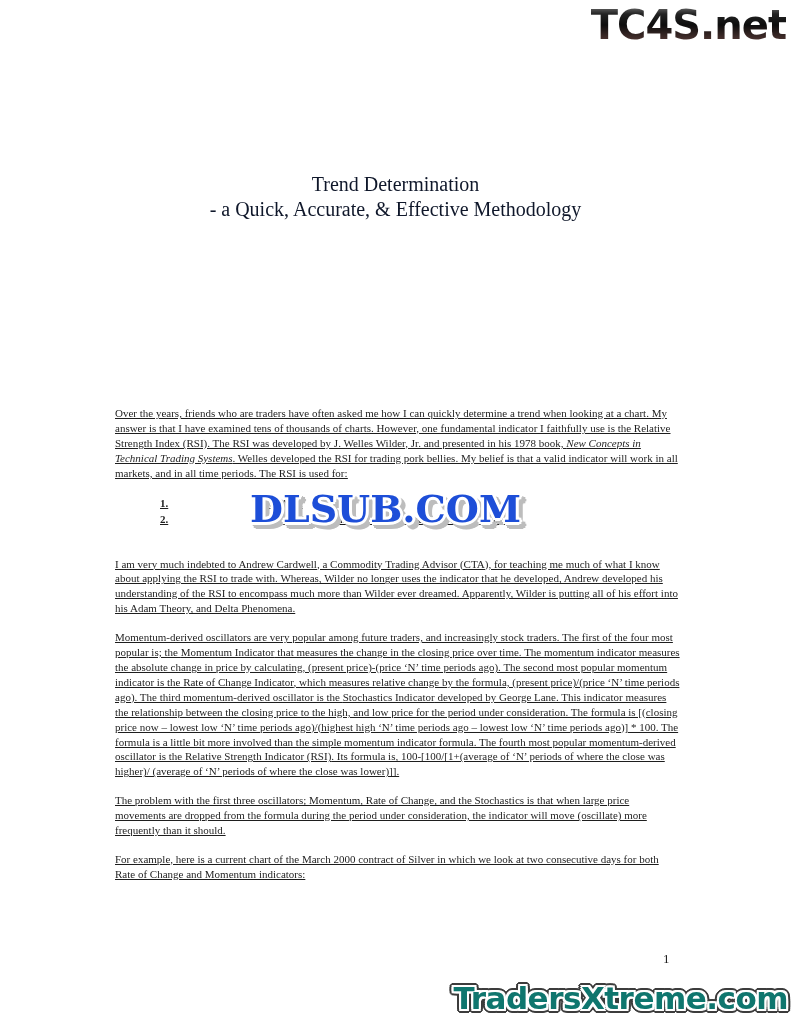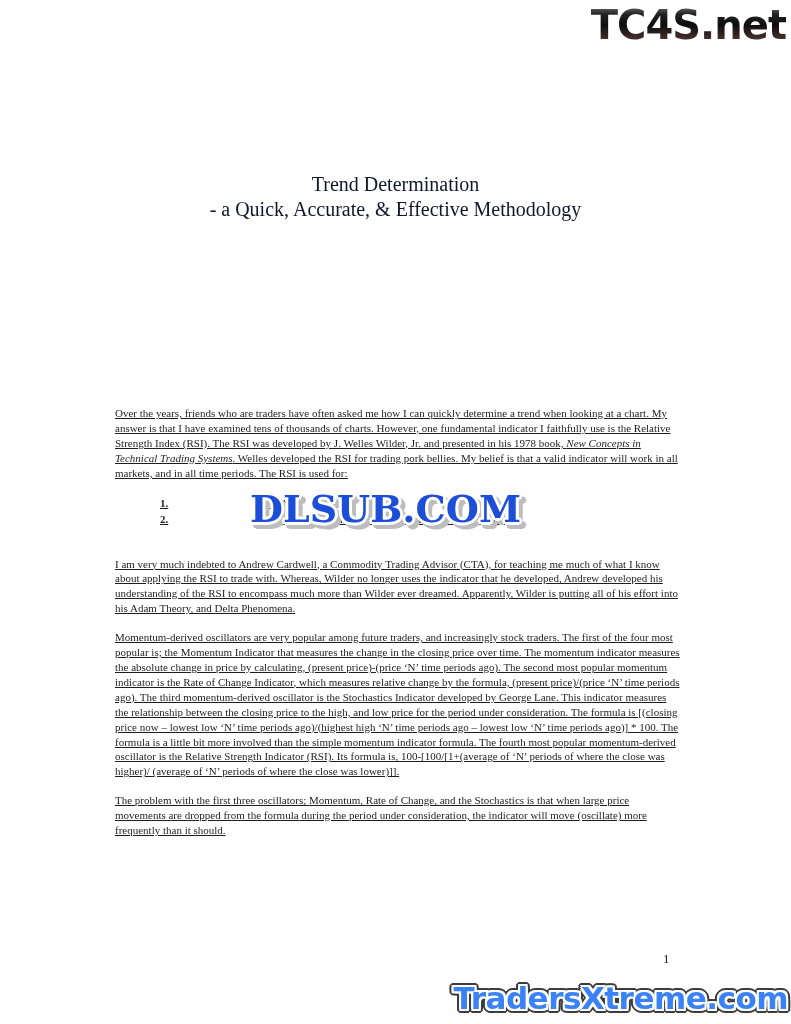--- a/index.html
+++ b/index.html
@@ -68,21 +68,22 @@
       </div>
       <div class="list-row">
         <span class="list-num">2.</span>
         <span class="list-text"><span class="bd">To Help Determine Price Objectives</span><span> (not contract here)</span></span>
       </div>
     </div>
 
     <p><span>I am very much indebted to Andrew Cardwell, a Commodity Trading Advisor (CTA), for teaching me much of what I know about applying the RSI to trade with. Whereas, Wilder no longer uses the indicator that he developed, Andrew developed his understanding of the RSI to encompass much more than Wilder ever dreamed. Apparently, Wilder is putting all of his effort into his Adam Theory, and Delta Phenomena.</span></p>
     <p><span>Momentum-derived oscillators are very popular among future traders, and increasingly stock traders. The first of the four most popular is; the </span><span class="un">Momentum Indicator</span><span> that measures the change in the closing price over time. The momentum indicator measures the absolute change in price by calculating,  (present price)-(price ‘N’ time periods ago). The second most popular momentum indicator is the </span><span class="un">Rate of Change Indicator</span><span>, which measures relative change by the formula, (present price)/(price ‘N’ time periods ago). The third momentum-derived oscillator is the </span><span class="un">Stochastics Indicator</span><span> developed by George Lane. This indicator measures the relationship between the closing price to the high, and low price for the period under consideration. The formula is [(closing price now – lowest low ‘N’ time periods ago)/(highest high ‘N’ time periods ago – lowest low ‘N’ time periods ago)] * 100. The formula is a little bit more involved than the simple momentum indicator formula. The fourth most popular momentum-derived oscillator is the </span><span class="un">Relative Strength Indicator (RSI)</span><span>. Its formula is, 100-[100/[1+(average of ‘N’ periods of where the close was higher)/ (average of ‘N’ periods of where the close was lower)]].</span></p>
     <p><span>The problem with the first three oscillators; Momentum, Rate of Change, and the Stochastics is that when large price movements are dropped from the formula during the period under consideration, the indicator will move (oscillate) more frequently than it should.</span></p>
+    <p><span>For example, here is a current chart of the March 2000 contract of Silver in which we look at two consecutive days for both Rate of Change and Momentum indicators:</span></p>
   </div>
 
   <div class="watermark" style="color: #1d4ed8;">DLSUB.COM</div>
 
   <div class="page-num">1</div>
 
-  <div class="logo-tx" style="color: #3b82f6;">TradersXtreme.com</div>
+  <div class="logo-tx" style="color: #0f766e;">TradersXtreme.com</div>
 
 </div>
 
 </body></html>

